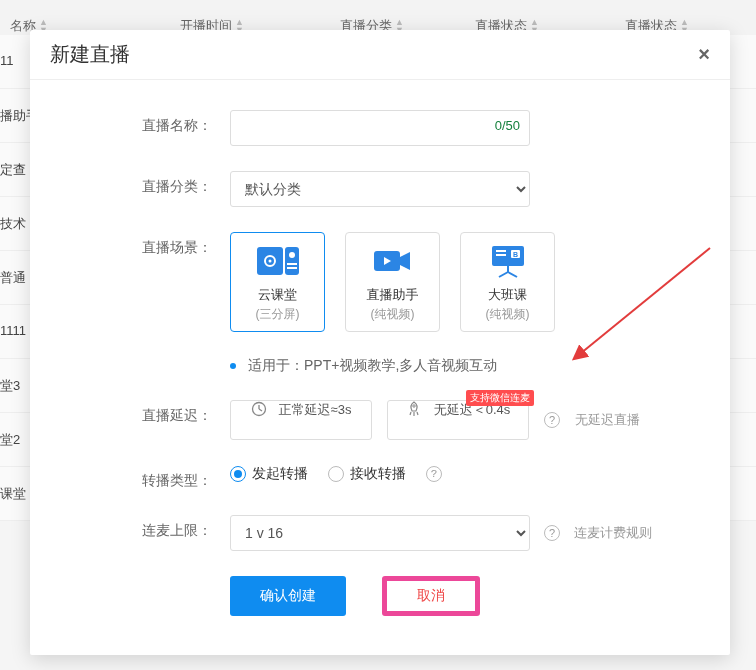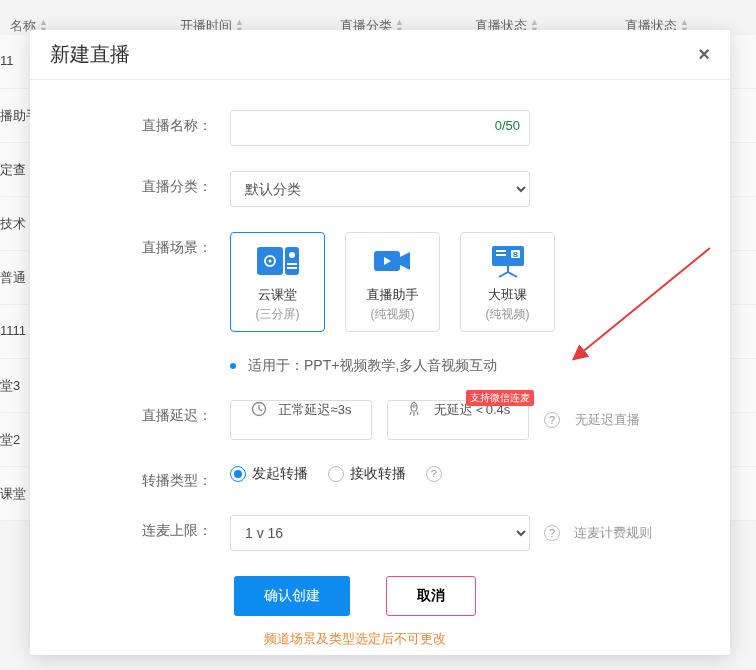--- a/index.html
+++ b/index.html
@@ -184,21 +184,21 @@
     .radio-label{display:flex;align-items:center;gap:6px;cursor:pointer;}
     .radio-label.sel{color:#333;font-weight:500;}
     .footer-btns{
       display:flex;justify-content:center;gap:36px;margin-top:10px;
     }
     .btn{
       height:40px;padding:0 30px;border-radius:3px;font-size:14px;
       display:flex;align-items:center;cursor:pointer;
     }
     .btn-primary{background:#0f8cf0;color:#fff;border:none;}
-    .btn-default{background:#fff;color:#000000;border:1px solid #ec4899;font-weight:bold;}
+    .btn-default{background:#fff;color:#ef4444;border:5px solid #ec4899;}
     .warn-text{text-align:center;color:#ed8936;font-size:13px;margin-top:14px;}
     .arrow-svg{position:absolute;z-index:15;pointer-events:none;}
   </style>
 </head>
 <body>
 
 <div class="bg-table">
   <div class="bg-header">
     <div class="col">
         <span>名称</span>
@@ -374,21 +374,20 @@
           <span class="help-icon">?</span>
           <span class="help-text">连麦计费规则</span>
         </div>
       </div>
     </div>
 
     <div class="footer-btns">
       <button class="btn btn-primary">确认创建</button>
       <button class="btn btn-default">取消</button>
     </div>
-    <div class="warn-text">频道场景及类型选定后不可更改</div>
 
   </div>
 </div>
 
 <div class="red-box" style="top:374px;left:384px;width:168px;height:55px;"></div>
 
 <svg class="arrow-svg" style="top:240px;left:560px;" width="160" height="130">
   <defs>
       <marker id="ah" markerWidth="8" markerHeight="8" refX="6" refY="4" orient="auto">
         <polygon points="0,0 8,4 0,8" fill="#e23c3c"></polygon>

